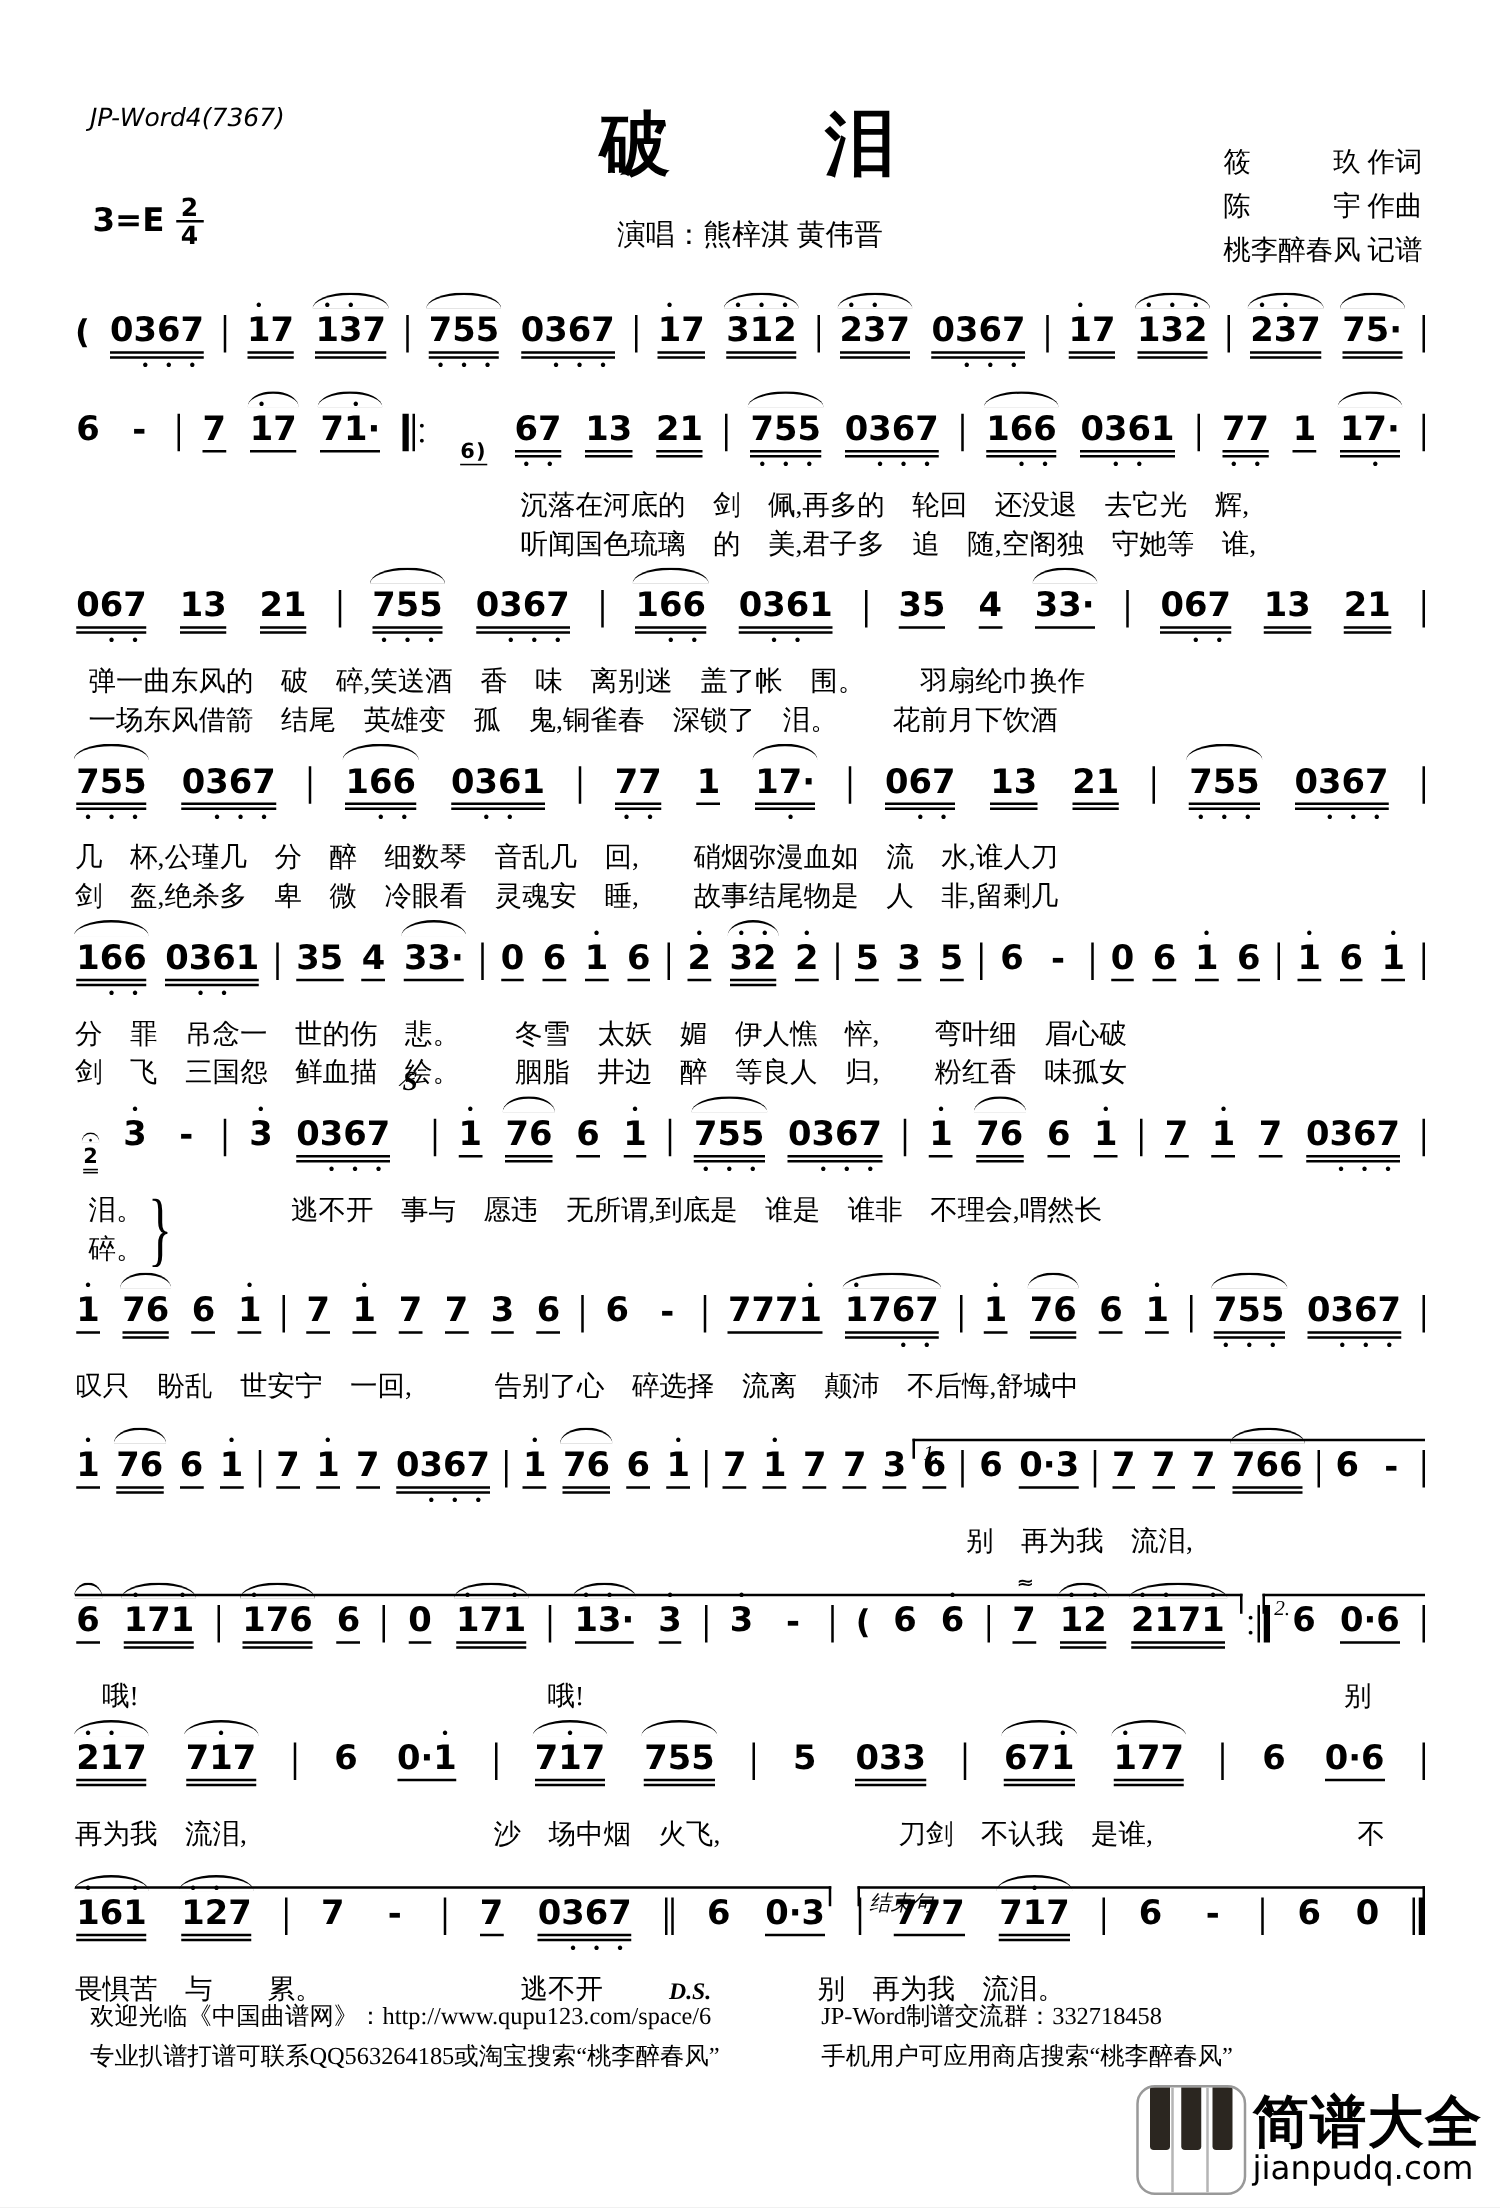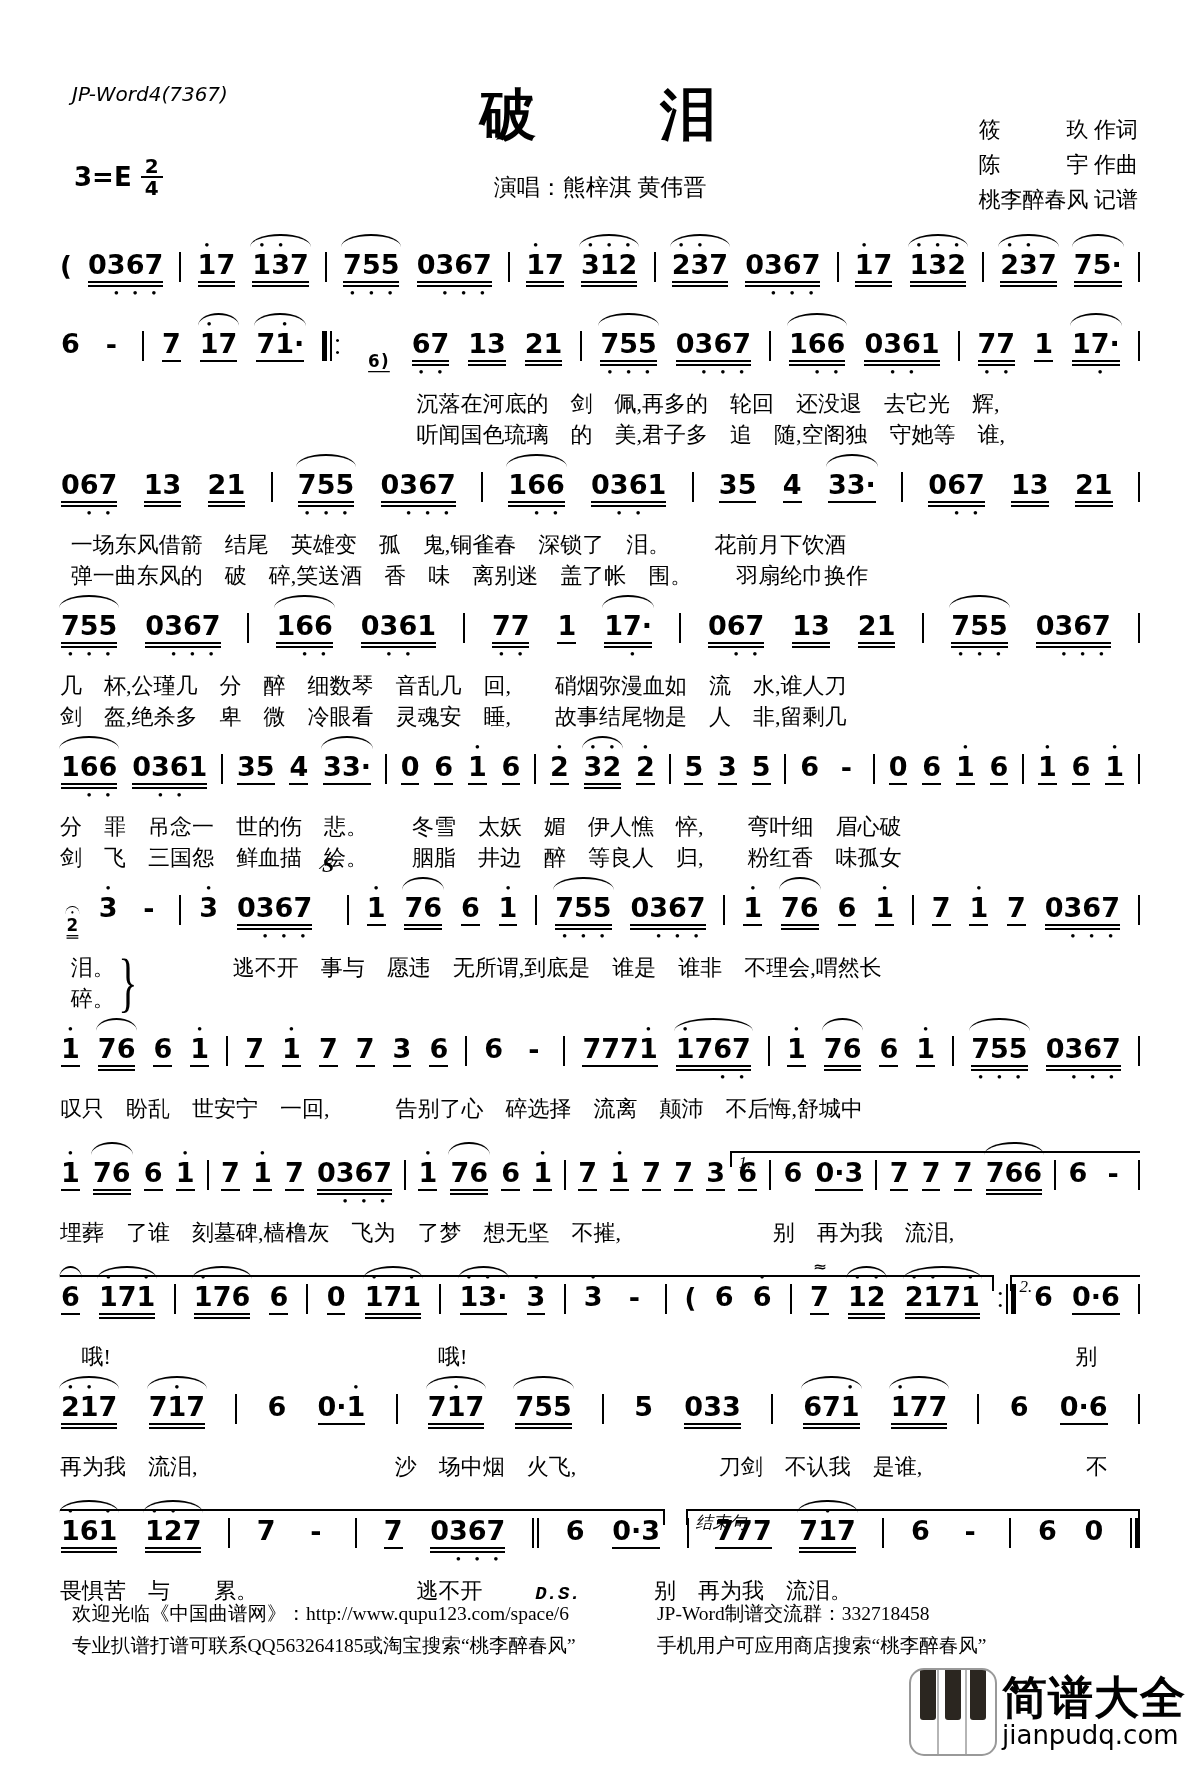--- a/index.html
+++ b/index.html
@@ -48,21 +48,21 @@
   .sg{position:absolute;left:-8px;top:-32px;font:italic bold 22px "Liberation Serif",serif;}
   .sg .slash{position:absolute;left:2px;top:-2px;font-style:normal;font-weight:normal;
              transform:rotate(12deg);}
   .bracket{position:absolute;top:2px;height:16px;border-top:2px solid #000;box-sizing:border-box;}
   .bracket.lt{border-left:2px solid #000;}
   .bracket.rt{border-right:2px solid #000;}
   .blabel{position:absolute;left:7px;top:0px;font:italic 17px "Liberation Serif",serif;}
   .lyric-row{position:relative;height:31px;font-size:22px;line-height:30px;}
   .lyric-row span{position:absolute;white-space:nowrap;}
   .brace{font-size:40px;line-height:40px;top:-3px;transform:scaleY(1.65);transform-origin:top center;}
-  .ds{font-style:italic;font-weight:bold;font-size:19px;top:3px;font-family:Liberation Mono, monospace;}
+  .ds{font-style:italic;font-weight:bold;font-size:19px;top:3px;font-family:Liberation Serif, serif;}
   
   .footer{position:absolute;left:72px;top:1598px;width:1060px;font-size:19.5px;line-height:32px;}
   .fcol2{position:absolute;left:585px;top:0;}
   .logo{position:absolute;right:14px;top:1668px;display:flex;align-items:center;}
   .piano{width:84px;height:84px;border:2px solid #999;border-radius:15px;background:#fff;
          position:relative;overflow:hidden;margin-right:5px;flex:none;}
   .piano .sep{position:absolute;top:0;bottom:0;width:2px;background:#b5b5b5;}
   .piano .bk{position:absolute;top:-2px;width:16px;height:52px;background:#2b2620;border-radius:0 0 3px 3px;}
   .logo-text{display:flex;flex-direction:column;}
   .logo-title{font-weight:bold;font-size:45px;line-height:47px;letter-spacing:1px;}
@@ -955,24 +955,24 @@
               </div>
             </div>
             <div class="ul" style="top: 40px;"></div>
             <div class="ul" style="top: 44px;"></div>
           </span>
           <div class="barwrap">
             <div class="vline"></div>
           </div>
         </div>
         <div class="lyric-row">
-          <span style="left: 1%;">一场东风借箭　结尾　英雄变　孤　鬼,铜雀春　深锁了　泪。　　花前月下饮酒</span>
+          <span style="left: 1%;">弹一曲东风的　破　碎,笑送酒　香　味　离别迷　盖了帐　围。　　羽扇纶巾换作</span>
         </div>
         <div class="lyric-row">
-          <span style="left: 1%;">弹一曲东风的　破　碎,笑送酒　香　味　离别迷　盖了帐　围。　　羽扇纶巾换作</span>
+          <span style="left: 1%;">一场东风借箭　结尾　英雄变　孤　鬼,铜雀春　深锁了　泪。　　花前月下饮酒</span>
         </div>
       </div>
       <div class="system">
         <div class="notation-row">
           <span class="note">
             <div class="arc"></div>
             <div class="cells">
               <div class="cell">
                 <div class="ad"></div>
                 <div class="dg">7</div>
@@ -2452,21 +2452,20 @@
                 <div class="bd"></div>
               </div>
             </div>
           </span>
           <span class="dash">-</span>
           <div class="barwrap">
             <div class="vline"></div>
           </div>
         </div>
         <div class="lyric-row">
-          <span style="left: 0%;">埋葬　了谁　刻墓碑,樯橹灰　飞为　了梦　想无坚　不摧,</span>
           <span style="left: 66%;">别　再为我　流泪,</span>
         </div>
       </div>
       <div class="system hb">
         <div class="bracket rt" style="left: 0%; width: 86.5%;"></div>
         <div class="bracket lt" style="left: 88%; width: 12%;">
           <span class="blabel">2.</span>
         </div>
         <div class="notation-row">
           <span class="note">

